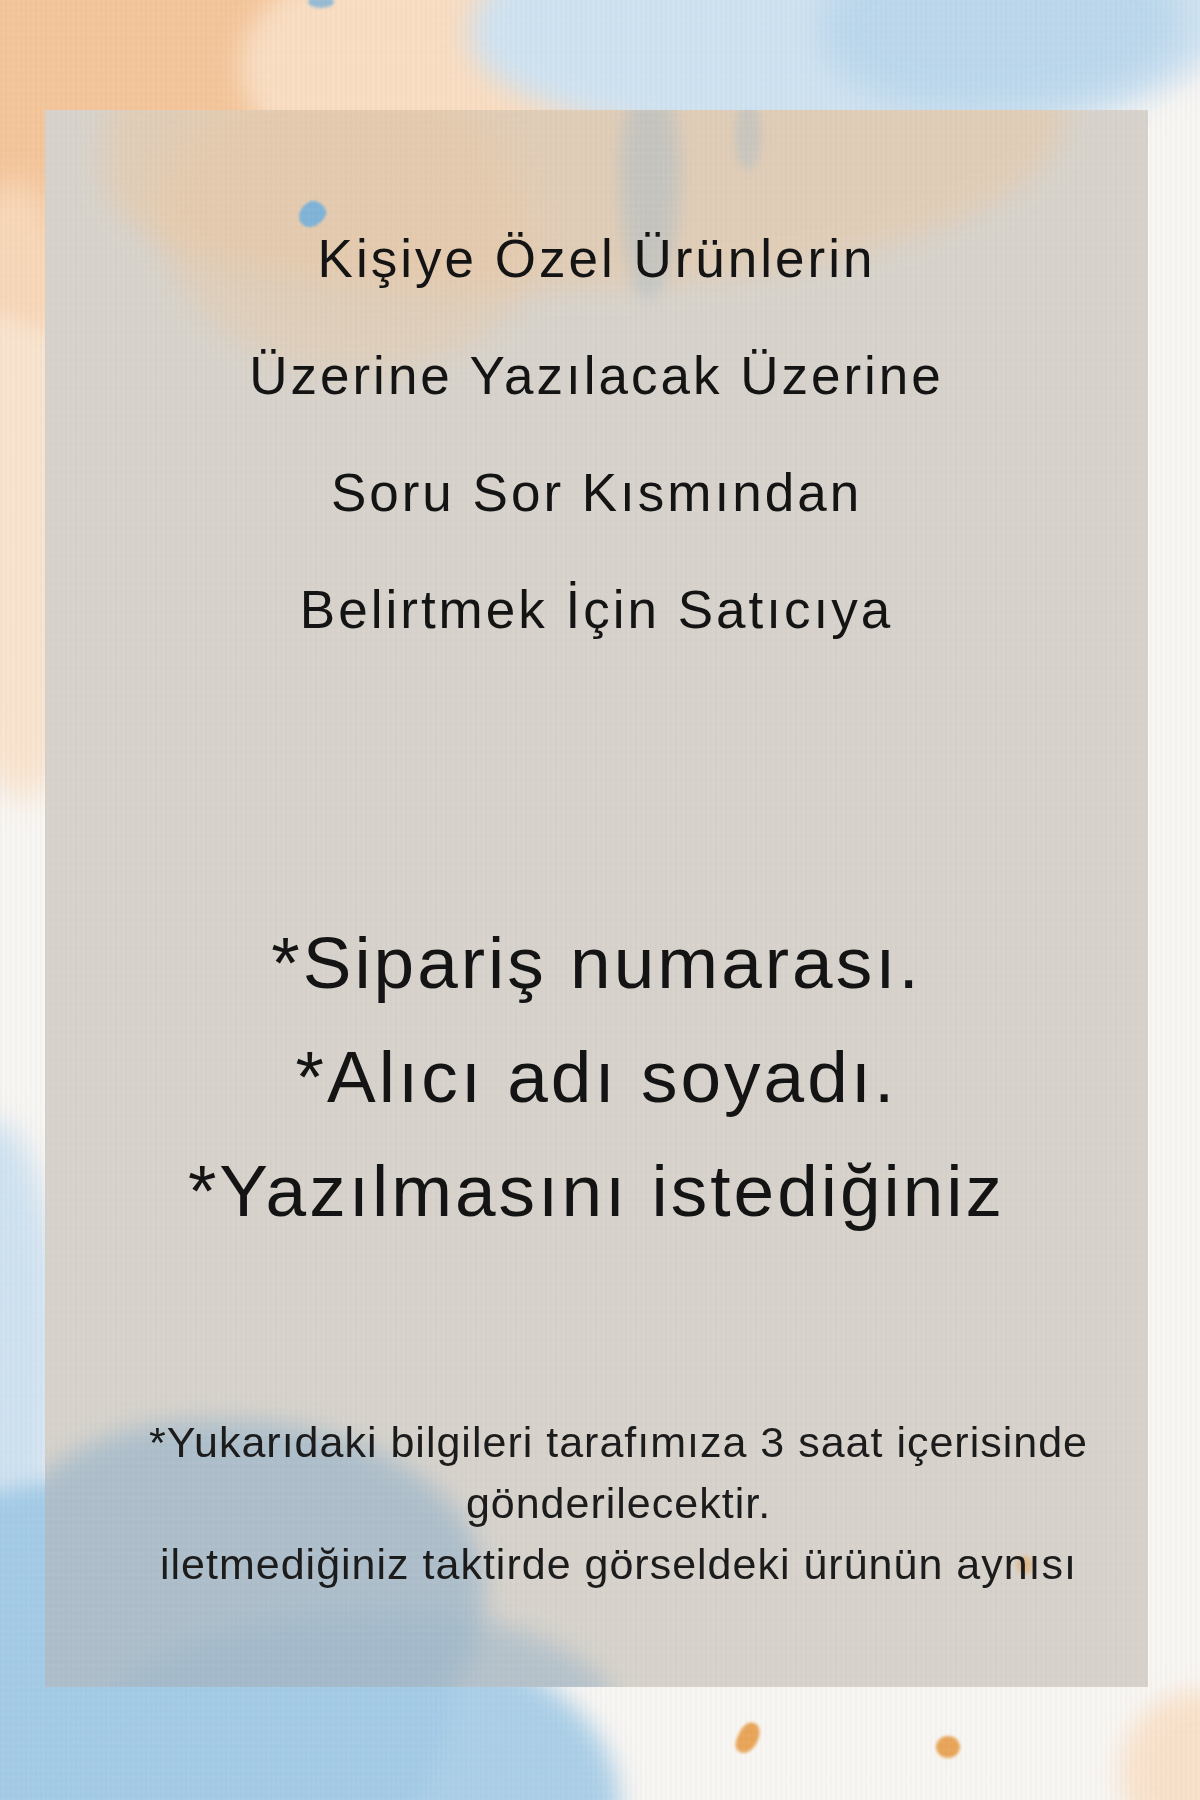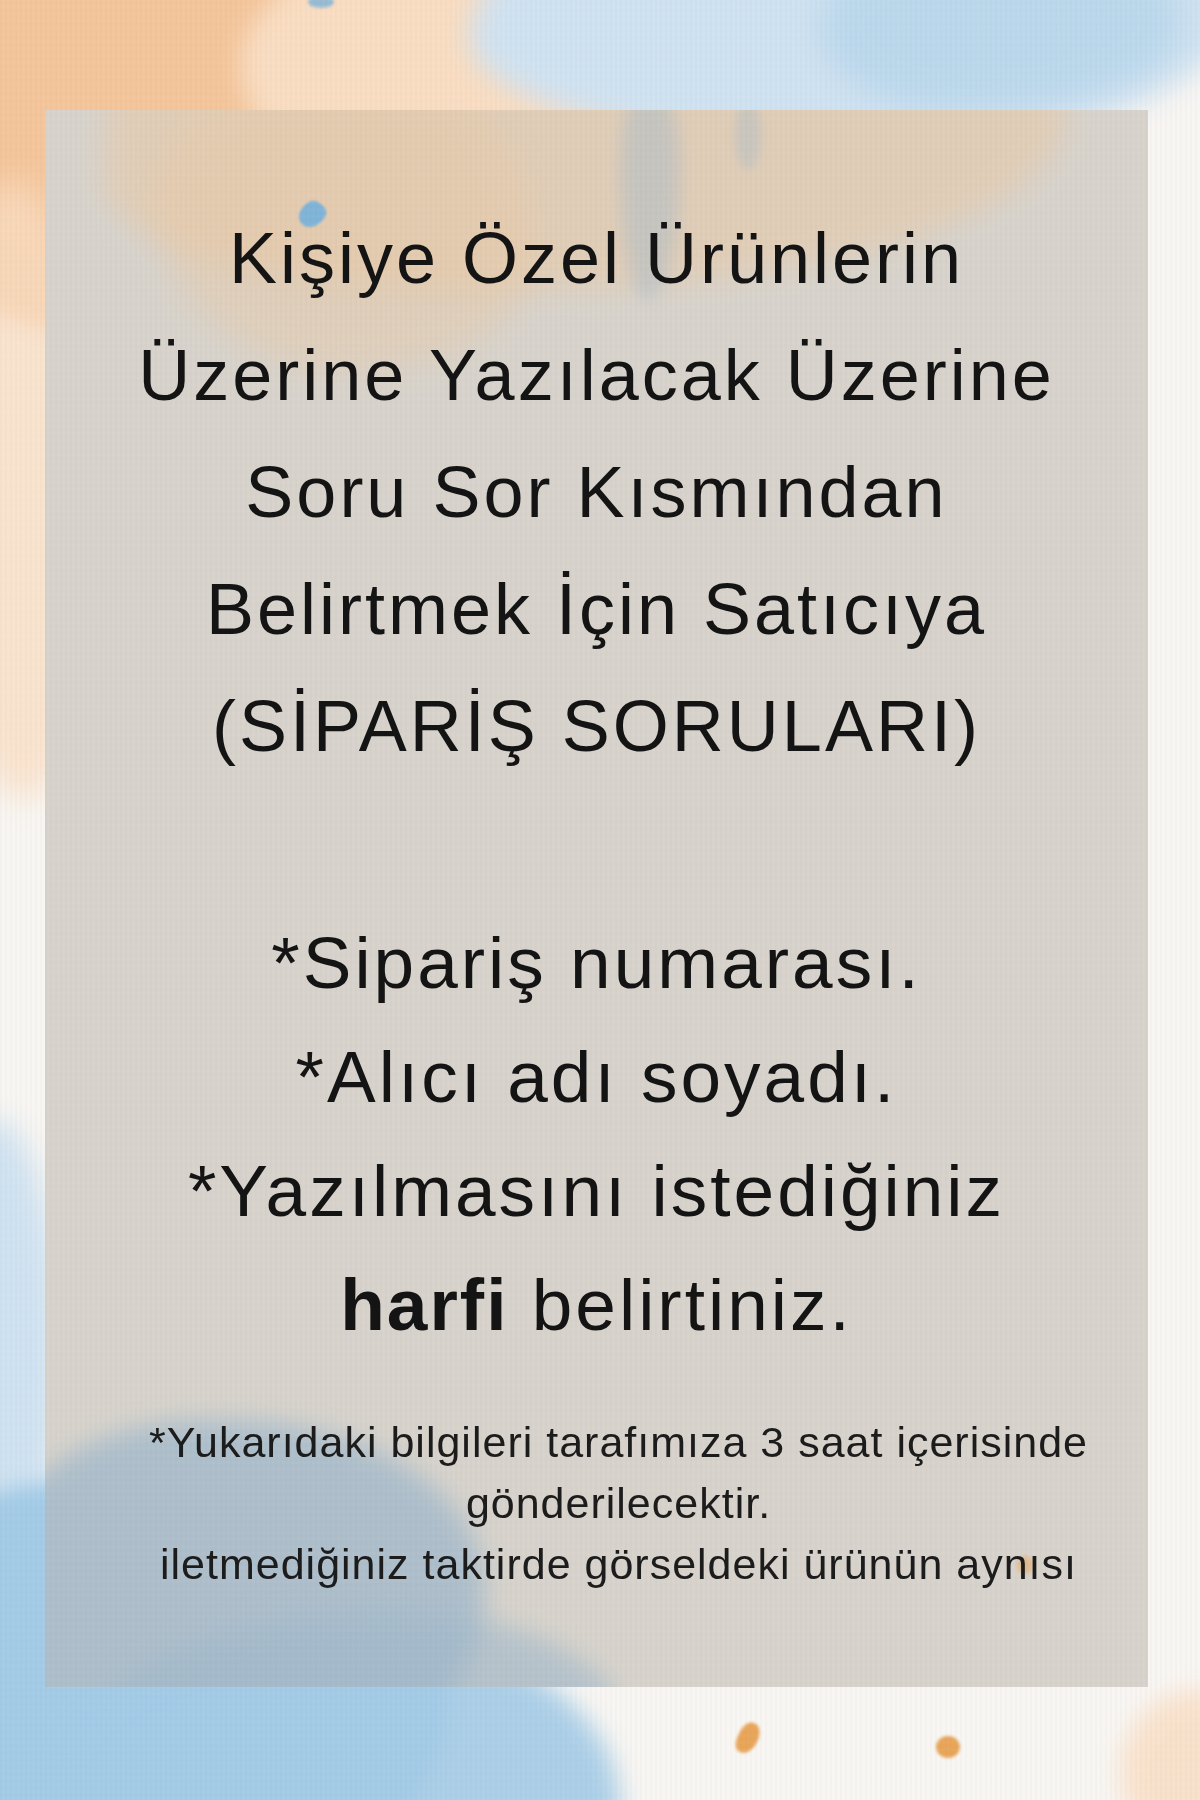--- a/index.html
+++ b/index.html
@@ -64,21 +64,21 @@
     border-radius:50%;filter:blur(2px);opacity:.55;}
 
   
   .texture{position:absolute;inset:0;pointer-events:none;
     background:
       repeating-linear-gradient(90deg, rgba(120,110,100,.030) 0 2px, rgba(255,255,255,0) 2px 5px),
       repeating-linear-gradient(0deg, rgba(255,255,255,.028) 0 3px, rgba(0,0,0,0) 3px 7px);}
 
   
   .txt{position:absolute;left:45px;width:1103px;text-align:center;color:var(--ink);}
-  .title-block{top:200px;font-size:72px;line-height:117px;letter-spacing:3px;}
+  .title-block{top:200px;font-size:53px;line-height:117px;letter-spacing:3px;}
   .bullet-block{top:906px;font-size:73px;line-height:114px;letter-spacing:3px;}
   .bold-word{font-weight:700;letter-spacing:2px;}
   .footnote-block{top:1412px;font-size:43px;line-height:61px;letter-spacing:1px;color:#1c1c1c;padding-left:44px;}
 </style>
 </head>
 <body>
 
 <div class="stage">
 
   <div class="blob b-orange-main"></div>
@@ -105,28 +105,26 @@
     <div class="speck m-speck-orange"></div>
   </div>
 
   <div class="texture"></div>
 
   <div class="txt title-block">
     <div>Kişiye Özel Ürünlerin</div>
     <div>Üzerine Yazılacak Üzerine</div>
     <div>Soru Sor Kısmından</div>
     <div>Belirtmek İçin Satıcıya</div>
-    <div>(SİPARİŞ SORULARI)</div>
   </div>
 
   <div class="txt bullet-block">
     <div>*Sipariş numarası.</div>
     <div>*Alıcı adı soyadı.</div>
     <div>*Yazılmasını istediğiniz</div>
-    <div><span class="bold-word">harfi</span><span> belirtiniz.</span></div>
   </div>
 
   <div class="txt footnote-block">
     <div>*Yukarıdaki bilgileri tarafımıza 3 saat içerisinde</div>
     <div>gönderilecektir.</div>
     <div>iletmediğiniz taktirde görseldeki ürünün aynısı</div>
   </div>
 
 </div>
 

